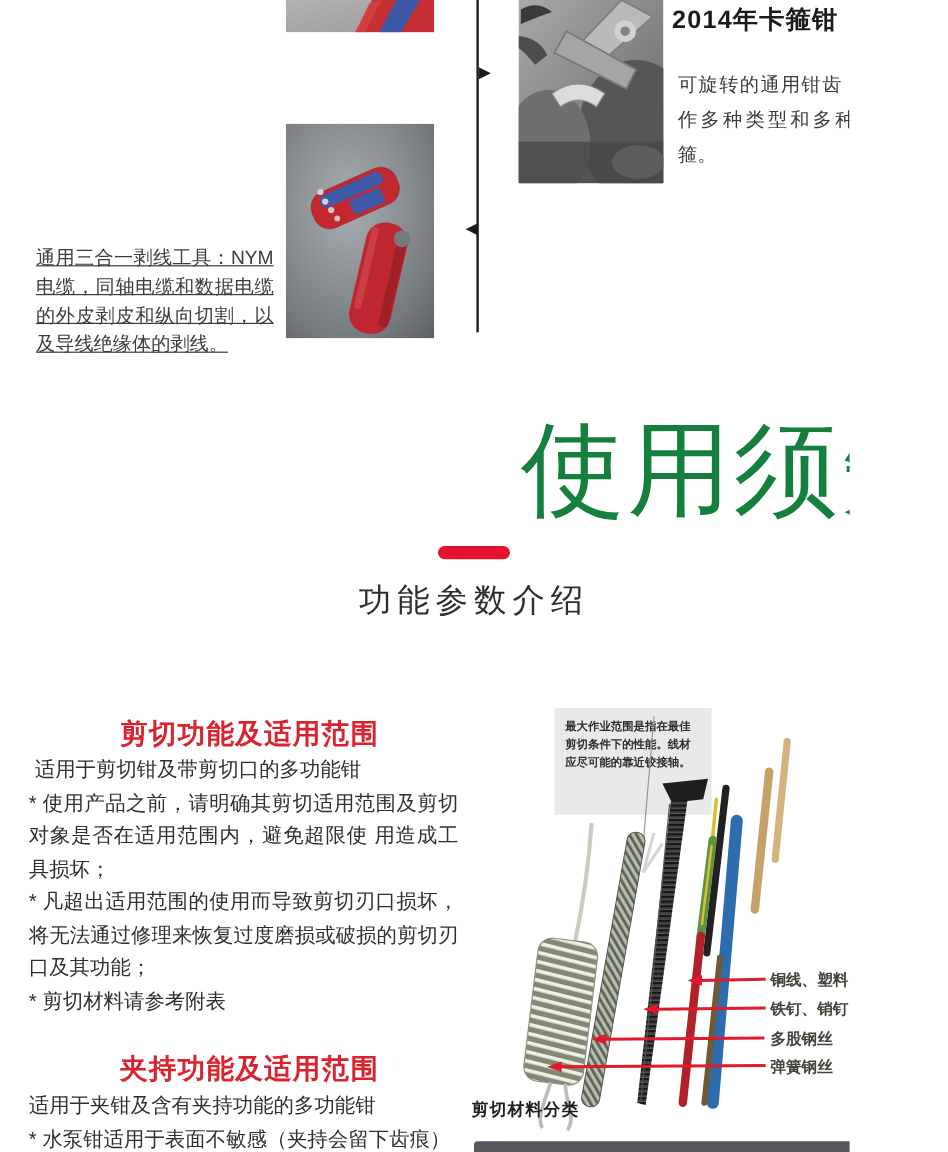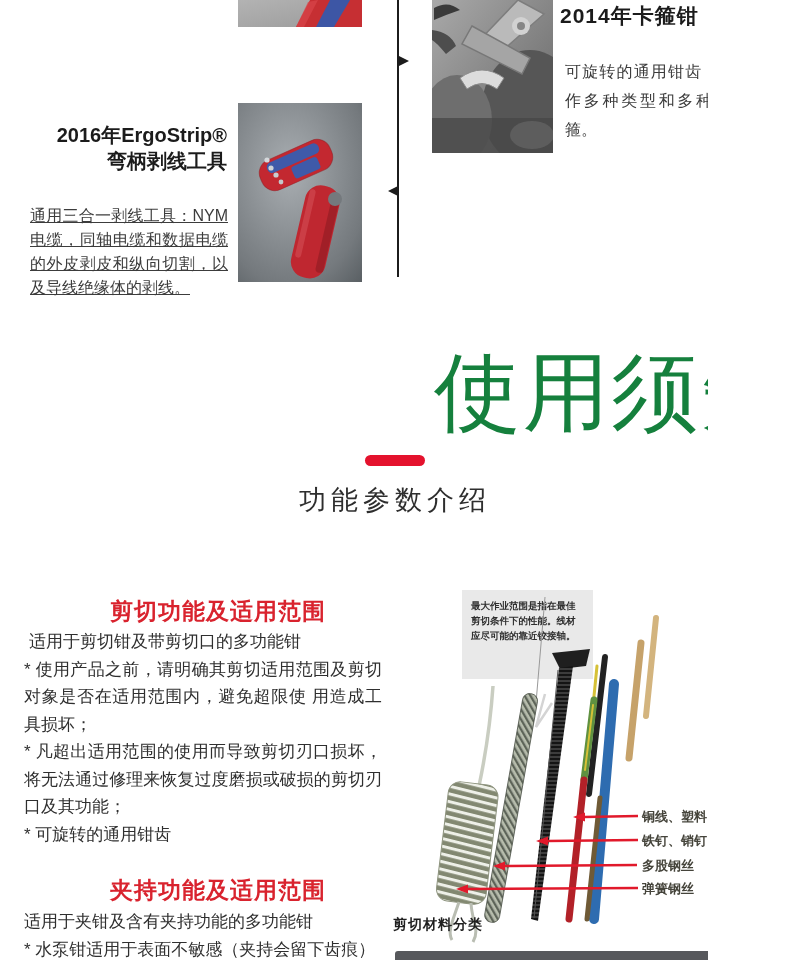--- a/index.html
+++ b/index.html
@@ -24,21 +24,21 @@
   .title-2016{left:27px;top:122px;width:200px;text-align:right;font-size:20px;line-height:26px;font-weight:bold;color:#1b1b1b;}
   .body-2016{left:30px;top:188px;width:198px;font-size:16px;line-height:24px;color:#3c3c3c;text-align:justify;text-decoration:underline;}
 
   
   .notice-title{left:0;top:344px;width:790px;text-align:right;font-size:86px;line-height:96px;
                 font-weight:500;color:#15803d;letter-spacing:3px;}
   .red-bar{left:365px;top:455px;width:60px;height:11px;border-radius:5.5px;background:#e4122d;}
   .notice-subtitle{left:0;top:482px;width:790px;text-align:center;font-size:27px;color:#2e2e2e;letter-spacing:5px;font-weight:500;}
 
   
-  .sec-heading{width:416px;text-align:center;font-size:23px;font-weight:bold;color:#d9232e;letter-spacing:1px;padding-left:10px;}
+  .sec-heading{width:416px;text-align:center;font-size:23px;font-weight:bold;color:#d9232e;letter-spacing:1px;}
   .sec-heading.first{left:0;top:596px;}
   .sec-heading.second{left:0;top:875px;}
   .sec-body{left:24px;width:358px;font-size:17px;line-height:27.5px;color:#2f2f2f;text-align:justify;}
   .sec-body.first{top:628px;}
   .sec-body.second{top:908px;line-height:28px;}
   .sec-body p{margin:0;}
   .sec-body p.indent{text-indent:5px;}
 
   
   .note-box{left:462px;top:590px;width:131px;height:89px;background:#e9e9e9;box-sizing:border-box;
@@ -95,24 +95,20 @@
         <circle cx="89" cy="26" r="4" fill="#868686"></circle>
       <path d="M28,78 q22,-16 44,0 l-7,11 q-15,-11 -30,0 z" fill="#dcdcdc" stroke="#8a8a8a"></path>
       <rect x="0" y="118" width="121" height="35" fill="#474747" opacity="0.75"></rect>
       <ellipse cx="100" cy="135" rx="22" ry="14" fill="#5d5d5d"></ellipse>
     </svg>
   </div>
 
   <h3 class="abs title-2014">2014年卡箍钳</h3>
   <p class="abs body-2014">可旋转的通用钳齿，可方便操作多种类型和多种位置的卡箍。</p>
 
-  <div class="abs title-2016">
-    <div>2016年ErgoStrip®</div>
-    <div>弯柄剥线工具</div>
-  </div>
   <p class="abs body-2016">通用三合一剥线工具：NYM电缆，同轴电缆和数据电缆的外皮剥皮和纵向切割，以及导线绝缘体的剥线。</p>
 
   <div class="abs photo photo-ergostrip">
     <svg width="124" height="179" viewBox="0 0 124 179">
       <defs>
         <radialGradient id="bg3" cx="0.42" cy="0.38" r="0.85">
           <stop offset="0" stop-color="#a9aeb2"></stop>
             <stop offset="0.75" stop-color="#74797d"></stop>
             <stop offset="1" stop-color="#595f63"></stop>
         </radialGradient>
@@ -139,21 +135,21 @@
 
   <h1 class="abs notice-title" style="margin:0;">使用须知</h1>
   <div class="abs red-bar"></div>
   <h2 class="abs notice-subtitle" style="margin:0;">功能参数介绍</h2>
 
   <h3 class="abs sec-heading first" style="margin:0;">剪切功能及适用范围</h3>
   <div class="abs sec-body first">
     <p class="indent">适用于剪切钳及带剪切口的多功能钳</p>
     <p>* 使用产品之前，请明确其剪切适用范围及剪切对象是否在适用范围内，避免超限使 用造成工具损坏；</p>
     <p>* 凡超出适用范围的使用而导致剪切刃口损坏，将无法通过修理来恢复过度磨损或破损的剪切刃口及其功能；</p>
-    <p>* 可旋转的通用钳齿</p>
+    <p>* 剪切材料请参考附表</p>
   </div>
 
   <h3 class="abs sec-heading second" style="margin:0;">夹持功能及适用范围</h3>
   <div class="abs sec-body second">
     <p>适用于夹钳及含有夹持功能的多功能钳</p>
     <p>* 水泵钳适用于表面不敏感（夹持会留下齿痕）</p>
   </div>
 
   <div class="abs note-box">最大作业范围是指在最佳剪切条件下的性能。线材应尽可能的靠近铰接轴。</div>
 

